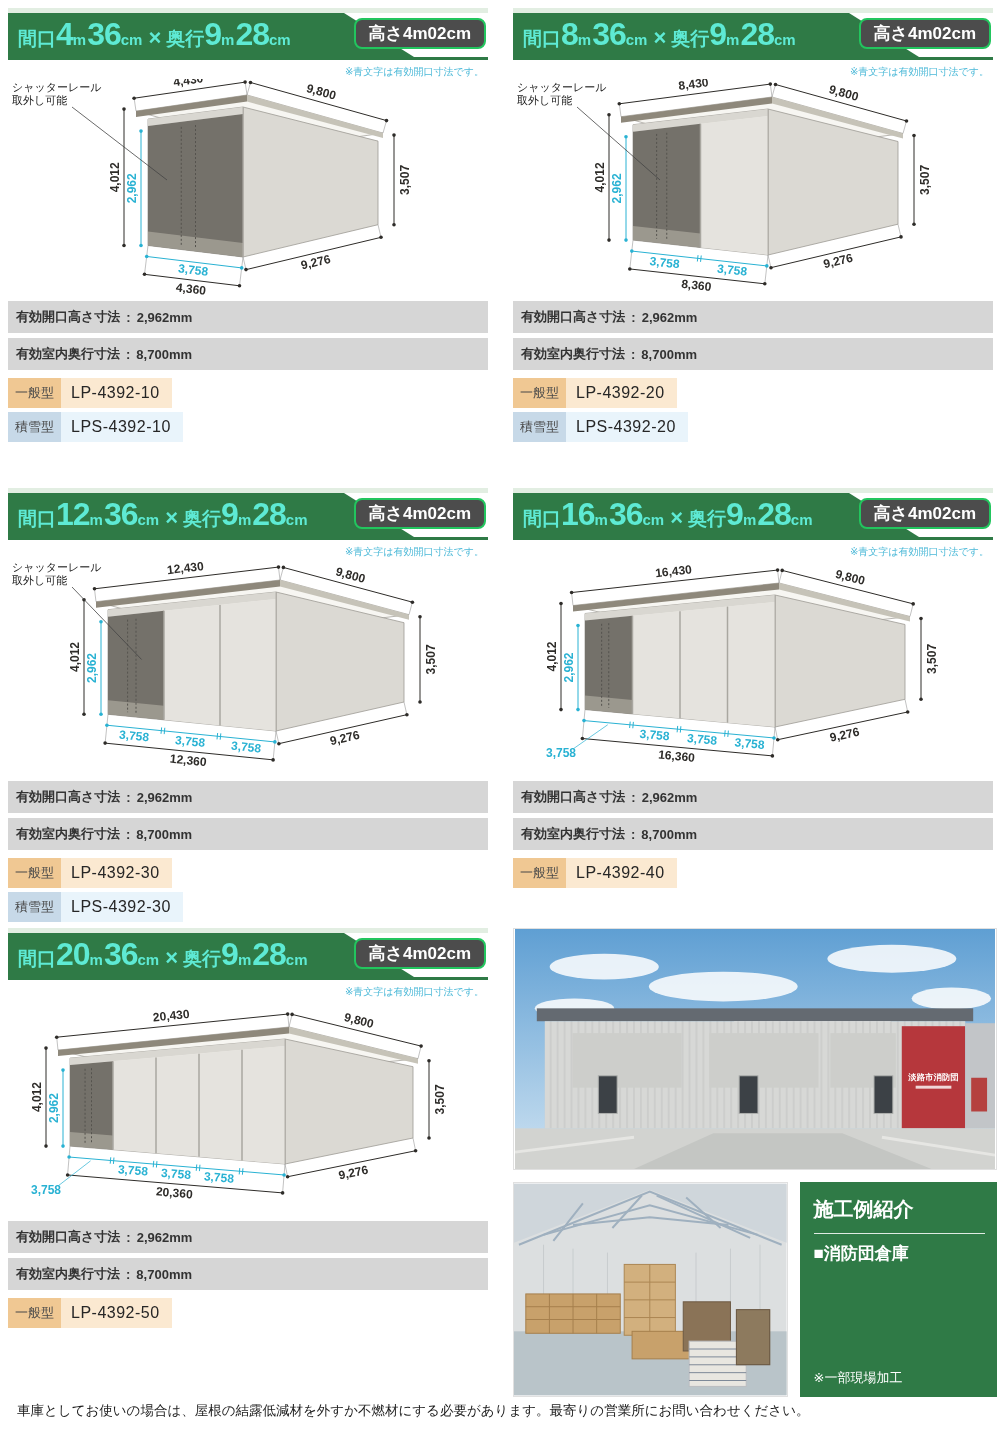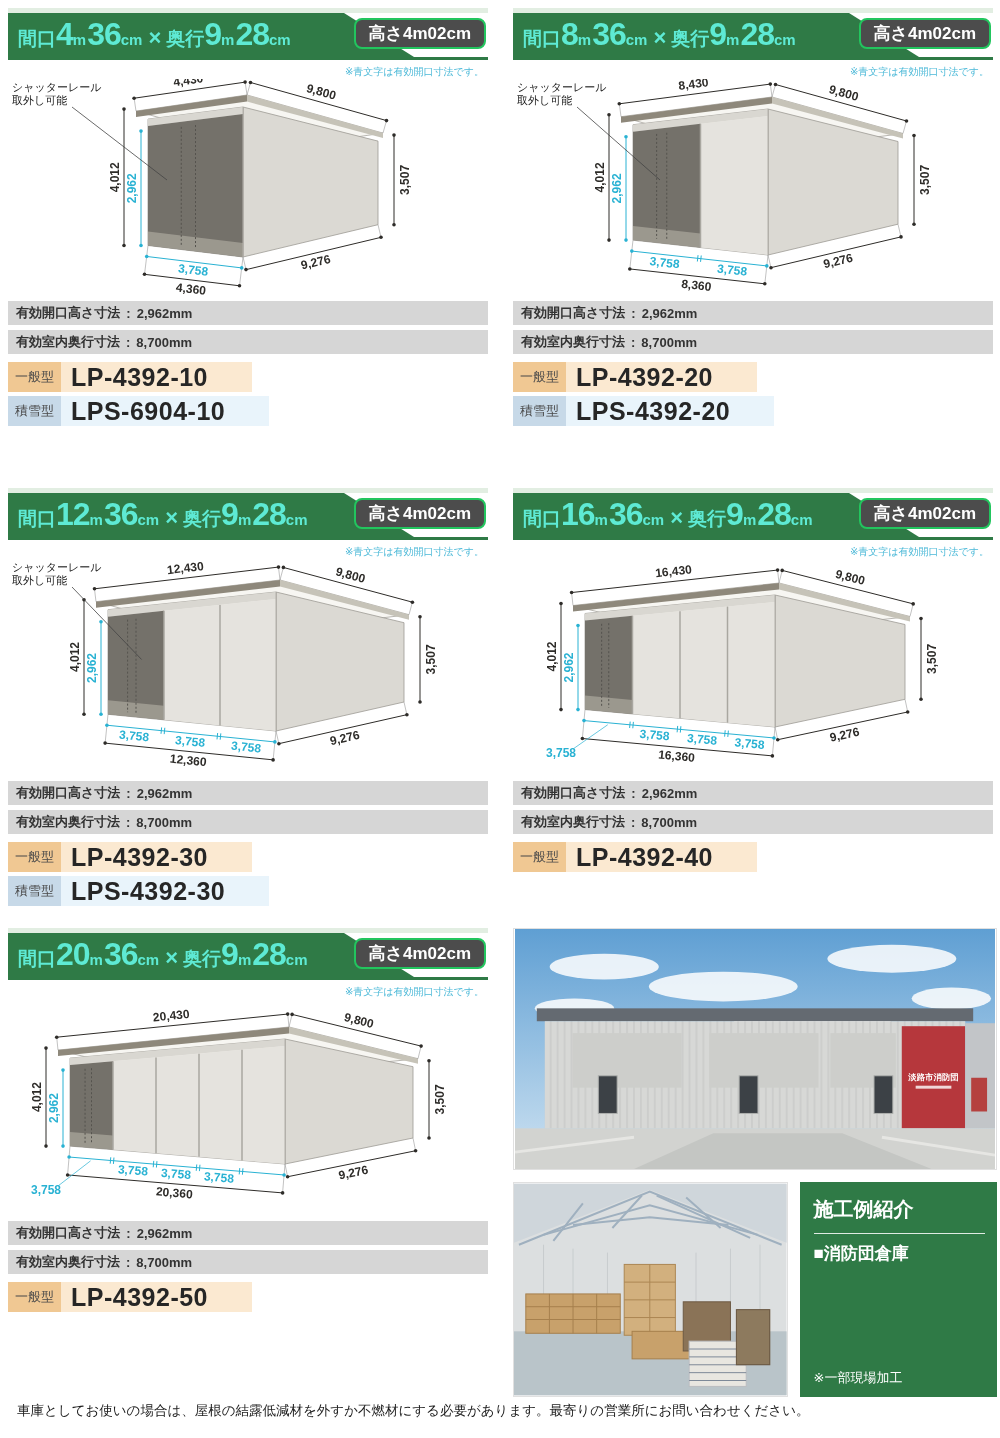--- a/index.html
+++ b/index.html
@@ -33,26 +33,26 @@
   .hdr-underline{position:absolute;left:0;top:49px;width:100%;height:3px;background:var(--green);}
   .badge{
     position:absolute;right:2px;top:10px;height:31px;
     background:#4c4c4c;border:2px solid #22c55e;border-radius:8px;
     color:#fff;font-size:17px;font-weight:bold;
     display:flex;align-items:center;padding:0 13px;
   }
   .bluenote{height:13px;margin:5px 4px 0 0;text-align:right;font-size:10px;color:#4cb9d8;}
   .diagram{display:block;width:480px;height:218px;margin-top:1px;}
   .specs{margin-top:4px;}
-  .spec-row{height:24px;background:var(--specbar);display:flex;align-items:center;padding:0 8px;font-size:13px;font-weight:600;color:#333;margin-bottom:5px;}
+  .spec-row{height:24px;background:var(--specbar);display:flex;align-items:center;padding:16px 8px;font-size:13px;font-weight:600;color:#333;margin-bottom:5px;}
   .spec-sep{margin:0 6px;}
   .models{margin-top:8px;display:flex;flex-direction:column;align-items:flex-start;gap:4px;}
   .model-row{display:inline-flex;align-items:stretch;height:30px;border-radius:7px;}
   .model-type{display:flex;align-items:center;padding:0 7px;font-size:13px;color:#4a4a4a;}
-  .model-code{display:flex;align-items:center;font-size:25px;font-weight:bold;color:var(--ink);padding:0 44px 0 10px;letter-spacing:.5px;}
+  .model-code{display:flex;align-items:center;font-size:16px;font-weight:normal;color:var(--ink);padding:0 12px 0 10px;letter-spacing:.5px;}
   .general .model-type{background:var(--gen-label);}
   .general .model-code{background:var(--gen-bg);}
   .snow .model-type{background:var(--snow-label);}
   .snow .model-code{background:var(--snow-bg);}
 
   .photo-block{position:absolute;left:513px;top:928px;width:484px;}
   .photo-top{width:484px;height:242px;border:1px solid #e0e0e0;background:#fff;}
   .photo-row{display:flex;gap:12px;margin-top:8px;}
   .photo-interior{width:277px;height:215px;border:1px solid #e0e0e0;}
   .green-panel{
@@ -264,21 +264,21 @@
           <span class="spec-value">8,700mm</span>
         </div>
       </div>
     <div class="models">
         <div class="model-row general">
           <span class="model-type">一般型</span>
           <span class="model-code">LP-4392-10</span>
         </div>
         <div class="model-row snow">
           <span class="model-type">積雪型</span>
-          <span class="model-code">LPS-6904-10</span>
+          <span class="model-code">LPS-4392-10</span>
         </div>
       </div>
   </section>
 
   <section class="product" style="left: 513px; top: 8px;">
     <header class="hdr">
       <div class="topstrip"></div>
       <div class="banner">
         <span class="b-label">間口</span>
         <span class="b-num">8</span>

